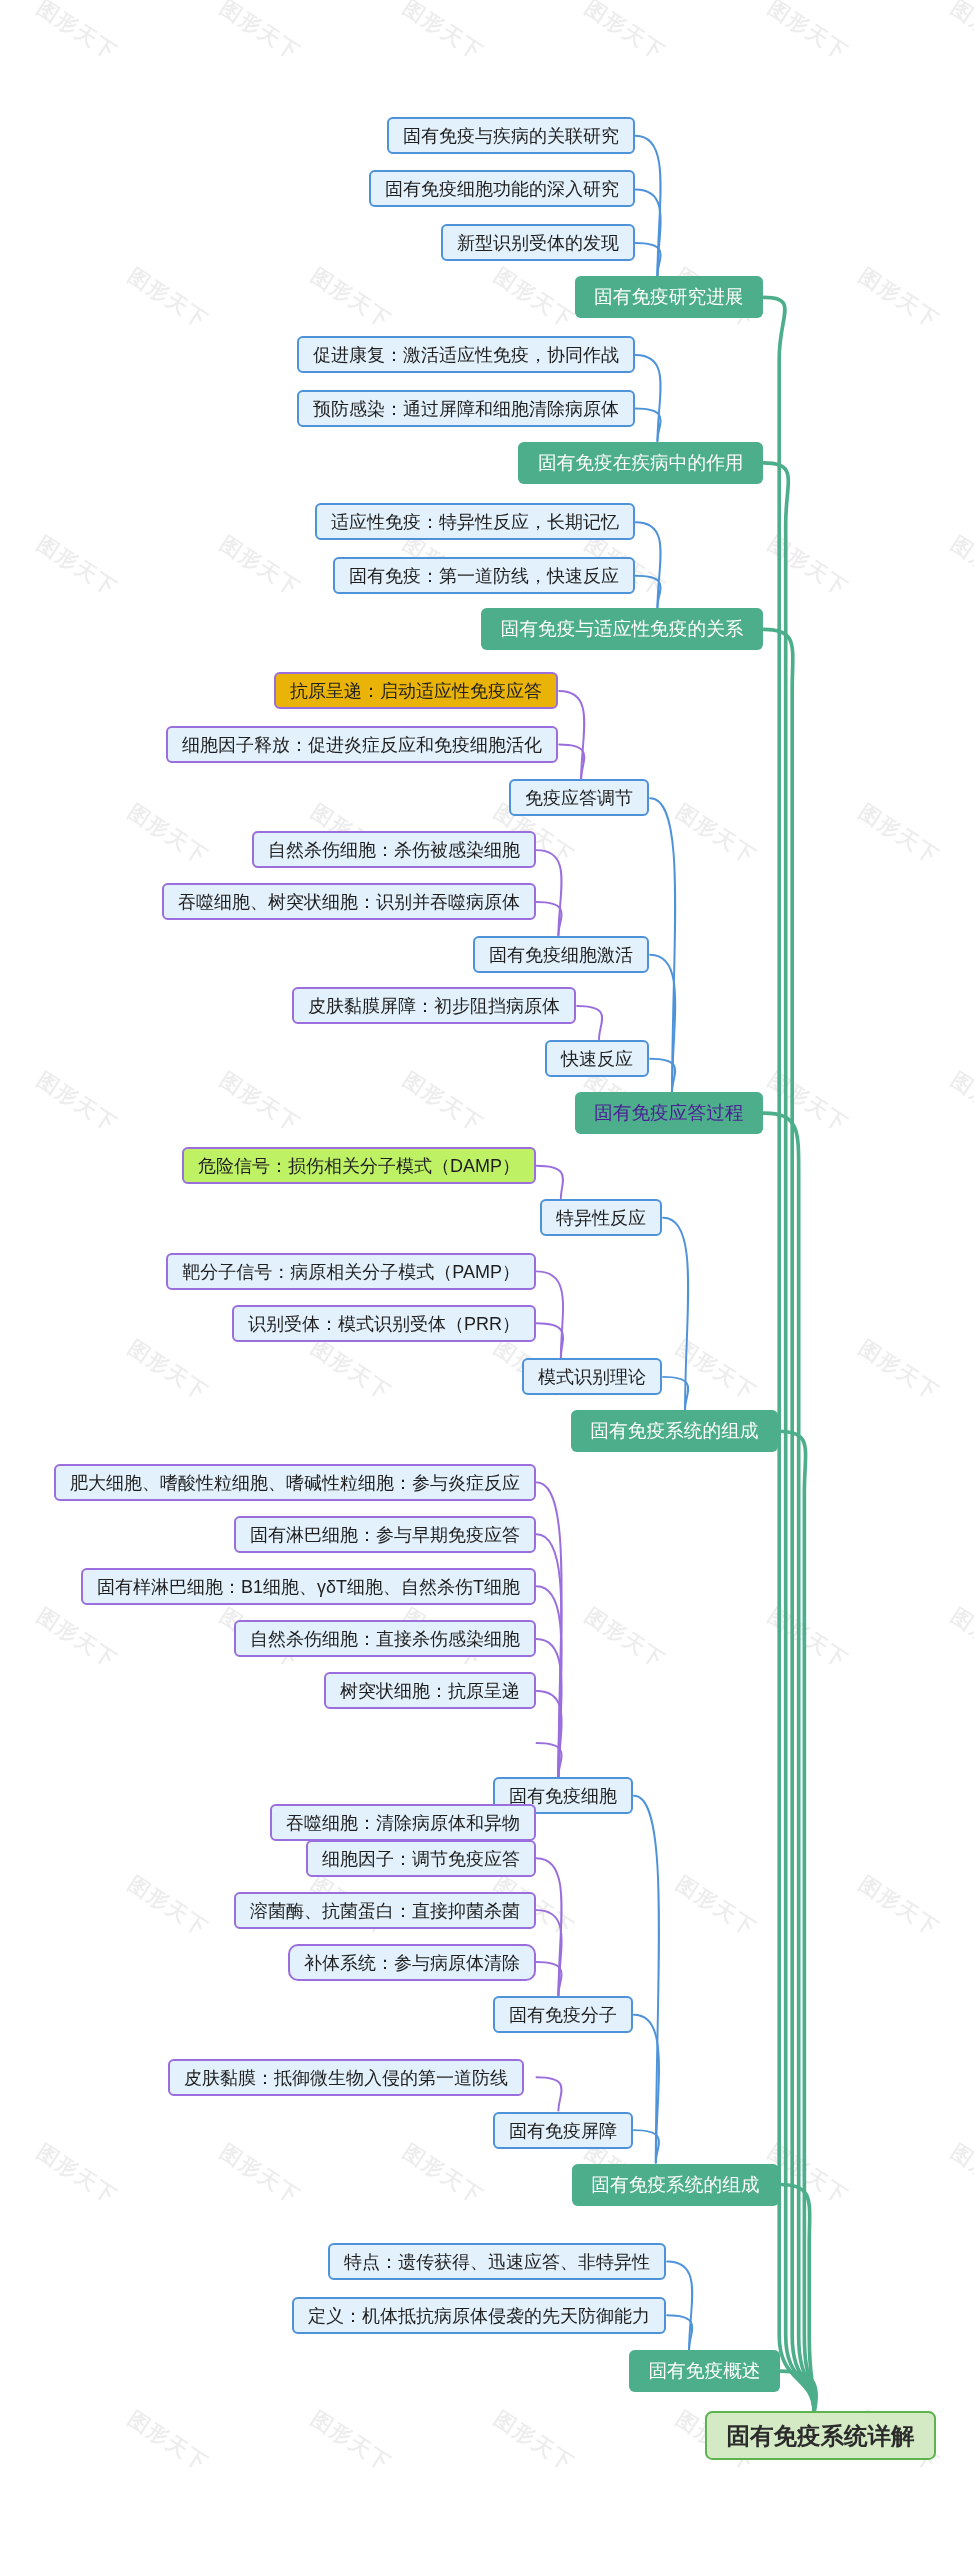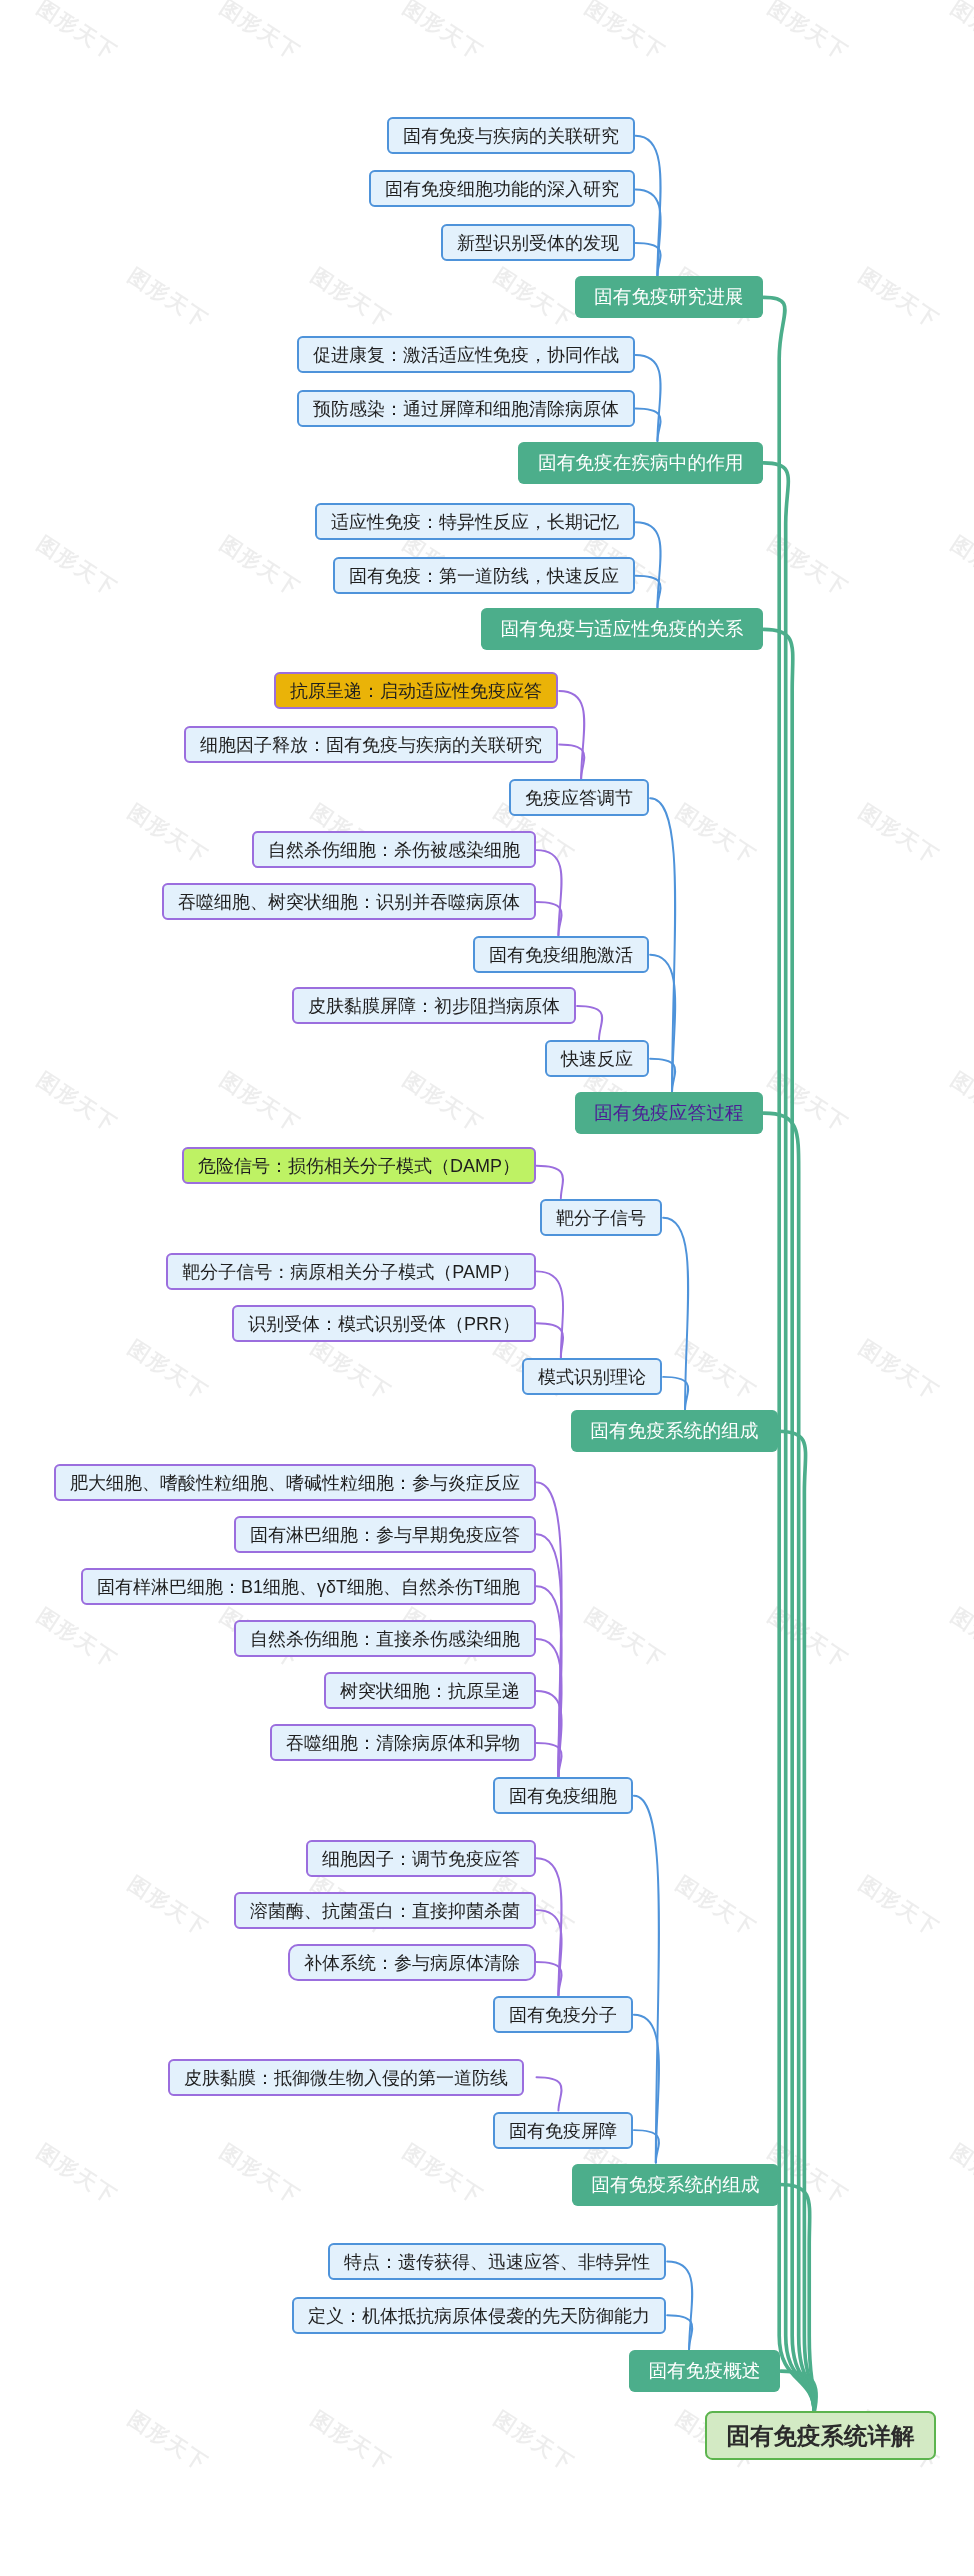--- a/index.html
+++ b/index.html
@@ -145,40 +145,40 @@
       <div class="node lvl2" id="node-c1c" style="right: 339px; top: 224px; background: rgb(227, 241, 252); color: rgb(31, 31, 31); border-color: rgb(78, 147, 218);">新型识别受体的发现</div>
       <div class="node lvl1" id="node-h2" style="right: 211px; top: 442px; background: rgb(76, 174, 139); color: rgb(255, 255, 255);">固有免疫在疾病中的作用</div>
       <div class="node lvl2" id="node-c2a" style="right: 339px; top: 336px; background: rgb(227, 241, 252); color: rgb(31, 31, 31); border-color: rgb(78, 147, 218);">促进康复：激活适应性免疫，协同作战</div>
       <div class="node lvl2" id="node-c2b" style="right: 339px; top: 390px; background: rgb(227, 241, 252); color: rgb(31, 31, 31); border-color: rgb(78, 147, 218);">预防感染：通过屏障和细胞清除病原体</div>
       <div class="node lvl1" id="node-h3" style="right: 211px; top: 608px; background: rgb(76, 174, 139); color: rgb(255, 255, 255);">固有免疫与适应性免疫的关系</div>
       <div class="node lvl2" id="node-c3a" style="right: 339px; top: 503px; background: rgb(227, 241, 252); color: rgb(31, 31, 31); border-color: rgb(78, 147, 218);">适应性免疫：特异性反应，长期记忆</div>
       <div class="node lvl2" id="node-c3b" style="right: 339px; top: 557px; background: rgb(227, 241, 252); color: rgb(31, 31, 31); border-color: rgb(78, 147, 218);">固有免疫：第一道防线，快速反应</div>
       <div class="node lvl1" id="node-h4" style="right: 211px; top: 1092px; background: rgb(76, 174, 139); color: #4c1d95;">固有免疫应答过程</div>
       <div class="node lvl2" id="node-n4a" style="right: 325px; top: 779px; background: rgb(227, 241, 252); color: rgb(31, 31, 31); border-color: rgb(78, 147, 218);">免疫应答调节</div>
       <div class="node lvl3" id="node-c4a1" style="right: 416px; top: 672px; background: #eab308; color: rgb(31, 31, 31); border-color: rgb(155, 110, 222);">抗原呈递：启动适应性免疫应答</div>
-      <div class="node lvl3" id="node-c4a2" style="right: 416px; top: 726px; background: rgb(227, 241, 252); color: rgb(31, 31, 31); border-color: rgb(155, 110, 222);">细胞因子释放：固有免疫与疾病的关联研究</div>
+      <div class="node lvl3" id="node-c4a2" style="right: 416px; top: 726px; background: rgb(227, 241, 252); color: rgb(31, 31, 31); border-color: rgb(155, 110, 222);">细胞因子释放：促进炎症反应和免疫细胞活化</div>
       <div class="node lvl2" id="node-n4b" style="right: 325px; top: 936px; background: rgb(227, 241, 252); color: rgb(31, 31, 31); border-color: rgb(78, 147, 218);">固有免疫细胞激活</div>
       <div class="node lvl3" id="node-c4b1" style="right: 438px; top: 831px; background: rgb(227, 241, 252); color: rgb(31, 31, 31); border-color: rgb(155, 110, 222);">自然杀伤细胞：杀伤被感染细胞</div>
       <div class="node lvl3" id="node-c4b2" style="right: 438px; top: 883px; background: rgb(227, 241, 252); color: rgb(31, 31, 31); border-color: rgb(155, 110, 222);">吞噬细胞、树突状细胞：识别并吞噬病原体</div>
       <div class="node lvl2" id="node-n4c" style="right: 325px; top: 1040px; background: rgb(227, 241, 252); color: rgb(31, 31, 31); border-color: rgb(78, 147, 218);">快速反应</div>
       <div class="node lvl3" id="node-c4c1" style="right: 398px; top: 987px; background: rgb(227, 241, 252); color: rgb(31, 31, 31); border-color: rgb(155, 110, 222);">皮肤黏膜屏障：初步阻挡病原体</div>
       <div class="node lvl1" id="node-h5" style="right: 196px; top: 1410px; background: rgb(76, 174, 139); color: rgb(255, 255, 255);">固有免疫系统的组成</div>
-      <div class="node lvl2" id="node-n5a" style="right: 312px; top: 1199px; background: rgb(227, 241, 252); color: rgb(31, 31, 31); border-color: rgb(78, 147, 218);">靶分子信号</div>
+      <div class="node lvl2" id="node-n5a" style="right: 312px; top: 1199px; background: rgb(227, 241, 252); color: rgb(31, 31, 31); border-color: rgb(78, 147, 218);">特异性反应</div>
       <div class="node lvl3" id="node-c5a1" style="right: 438px; top: 1147px; background: #bef264; color: rgb(31, 31, 31); border-color: rgb(155, 110, 222); text-align: right;">危险信号：损伤相关分子模式（DAMP）</div>
       <div class="node lvl2" id="node-n5b" style="right: 312px; top: 1358px; background: rgb(227, 241, 252); color: rgb(31, 31, 31); border-color: rgb(78, 147, 218);">模式识别理论</div>
       <div class="node lvl3" id="node-c5b1" style="right: 438px; top: 1253px; background: rgb(227, 241, 252); color: rgb(31, 31, 31); border-color: rgb(155, 110, 222);">靶分子信号：病原相关分子模式（PAMP）</div>
       <div class="node lvl3" id="node-c5b2" style="right: 438px; top: 1305px; background: rgb(227, 241, 252); color: rgb(31, 31, 31); border-color: rgb(155, 110, 222);">识别受体：模式识别受体（PRR）</div>
       <div class="node lvl1" id="node-h6" style="right: 195px; top: 2164px; background: rgb(76, 174, 139); color: rgb(255, 255, 255);">固有免疫系统的组成</div>
       <div class="node lvl2" id="node-n6a" style="right: 341px; top: 1777px; background: rgb(227, 241, 252); color: rgb(31, 31, 31); border-color: rgb(78, 147, 218);">固有免疫细胞</div>
       <div class="node lvl3" id="node-c6a1" style="right: 438px; top: 1464px; background: rgb(227, 241, 252); color: rgb(31, 31, 31); border-color: rgb(155, 110, 222);">肥大细胞、嗜酸性粒细胞、嗜碱性粒细胞：参与炎症反应</div>
       <div class="node lvl3" id="node-c6a2" style="right: 438px; top: 1516px; background: rgb(227, 241, 252); color: rgb(31, 31, 31); border-color: rgb(155, 110, 222);">固有淋巴细胞：参与早期免疫应答</div>
       <div class="node lvl3" id="node-c6a3" style="right: 438px; top: 1568px; background: rgb(227, 241, 252); color: rgb(31, 31, 31); border-color: rgb(155, 110, 222);">固有样淋巴细胞：B1细胞、γδT细胞、自然杀伤T细胞</div>
       <div class="node lvl3" id="node-c6a4" style="right: 438px; top: 1620px; background: rgb(227, 241, 252); color: rgb(31, 31, 31); border-color: rgb(155, 110, 222);">自然杀伤细胞：直接杀伤感染细胞</div>
       <div class="node lvl3" id="node-c6a5" style="right: 438px; top: 1672px; background: rgb(227, 241, 252); color: rgb(31, 31, 31); border-color: rgb(155, 110, 222);">树突状细胞：抗原呈递</div>
-      <div class="node lvl3" id="node-c6a6" style="right: 438px; top: 1724px; background: rgb(227, 241, 252); color: rgb(31, 31, 31); border-color: rgb(155, 110, 222);">吞噬细胞：清除病原体和异物</div>
+      <div class="node lvl3" id="node-c6a6" style="right: 438px; top: 1804px; background: rgb(227, 241, 252); color: rgb(31, 31, 31); border-color: rgb(155, 110, 222);">吞噬细胞：清除病原体和异物</div>
       <div class="node lvl2" id="node-n6b" style="right: 341px; top: 1996px; background: rgb(227, 241, 252); color: rgb(31, 31, 31); border-color: rgb(78, 147, 218);">固有免疫分子</div>
       <div class="node lvl3" id="node-c6b1" style="right: 438px; top: 1840px; background: rgb(227, 241, 252); color: rgb(31, 31, 31); border-color: rgb(155, 110, 222);">细胞因子：调节免疫应答</div>
       <div class="node lvl3" id="node-c6b2" style="right: 438px; top: 1892px; background: rgb(227, 241, 252); color: rgb(31, 31, 31); border-color: rgb(155, 110, 222);">溶菌酶、抗菌蛋白：直接抑菌杀菌</div>
       <div class="node lvl3" id="node-c6b3" style="right: 438px; top: 1944px; background: rgb(227, 241, 252); color: rgb(31, 31, 31); border-color: rgb(155, 110, 222); border-radius: 10px;">补体系统：参与病原体清除</div>
       <div class="node lvl2" id="node-n6c" style="right: 341px; top: 2112px; background: rgb(227, 241, 252); color: rgb(31, 31, 31); border-color: rgb(78, 147, 218);">固有免疫屏障</div>
       <div class="node lvl3" id="node-c6c1" style="right: 450px; top: 2059px; background: rgb(227, 241, 252); color: rgb(31, 31, 31); border-color: rgb(155, 110, 222);">皮肤黏膜：抵御微生物入侵的第一道防线</div>
       <div class="node lvl1" id="node-h7" style="right: 194px; top: 2350px; background: rgb(76, 174, 139); color: rgb(255, 255, 255);">固有免疫概述</div>
       <div class="node lvl2" id="node-c7a" style="right: 308px; top: 2243px; background: rgb(227, 241, 252); color: rgb(31, 31, 31); border-color: rgb(78, 147, 218);">特点：遗传获得、迅速应答、非特异性</div>
       <div class="node lvl2" id="node-c7b" style="right: 308px; top: 2297px; background: rgb(227, 241, 252); color: rgb(31, 31, 31); border-color: rgb(78, 147, 218);">定义：机体抵抗病原体侵袭的先天防御能力</div>
     </div>

